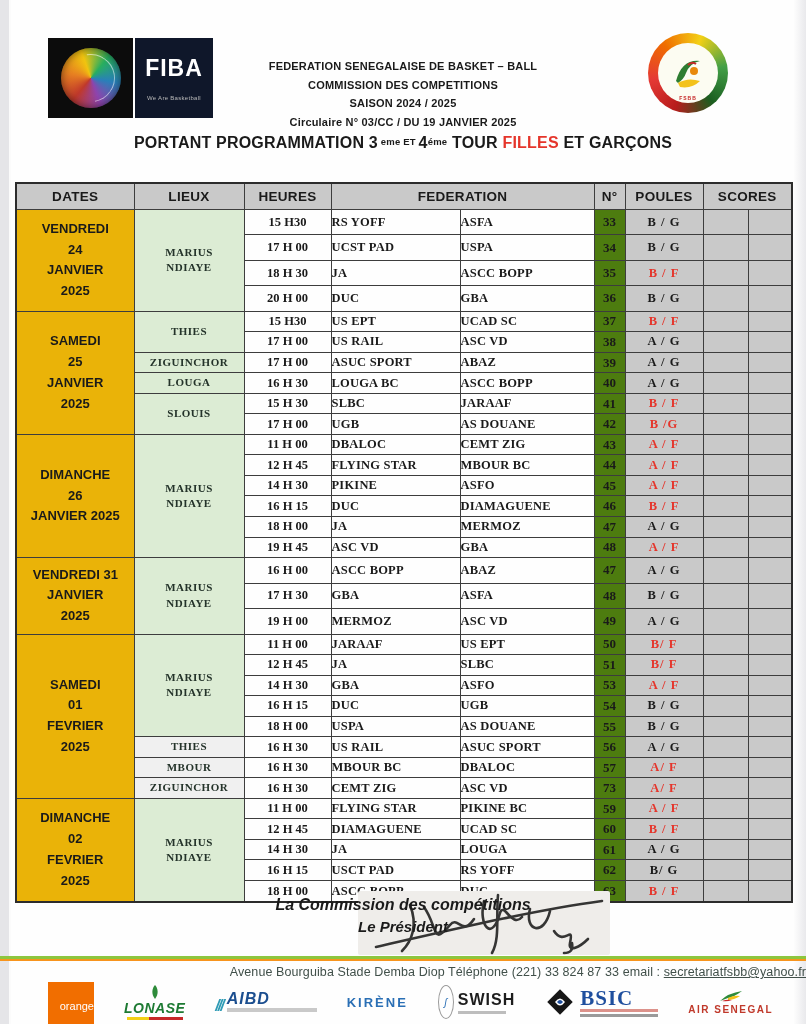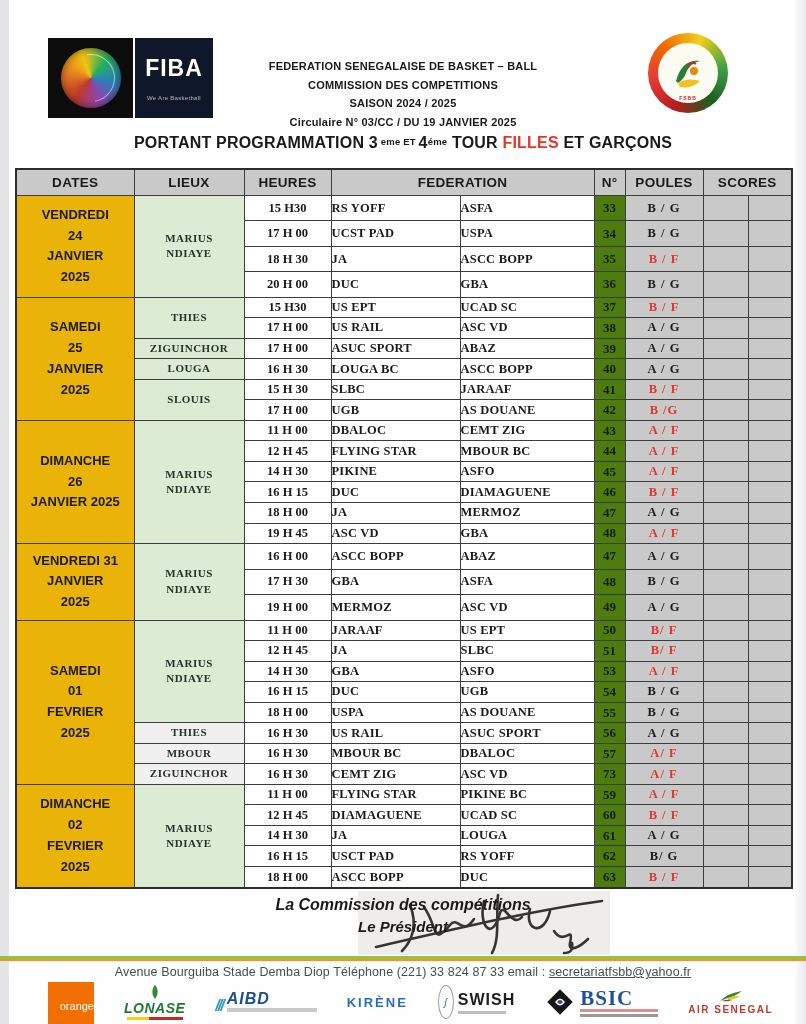--- a/index.html
+++ b/index.html
@@ -36,21 +36,21 @@
     font-size:5px; font-weight:bold; color:#c62828; letter-spacing:1px; }
 
   
   .titles { position:absolute; left:0; right:0; top:60px; text-align:center; }
   .titles .t { font-weight:bold; font-size:11px; margin-bottom:6.5px; letter-spacing:.2px; }
   .titles .t5 { font-size:16px; margin-top:1px; }
   .titles .sup { font-size:9.5px; font-weight:bold; vertical-align:3px; letter-spacing:.2px; }
   .red-text { color:#e5352b; }
 
   
-  table.sched { position:absolute; left:15px; top:168px; width:776px; height:721px;
+  table.sched { position:absolute; left:15px; top:182px; width:776px; height:721px;
     border-collapse:collapse; table-layout:fixed; border:2px solid #2c2c2c; }
   .sched th, .sched td { border:1px solid #3d3d3d; padding:0; overflow:hidden; }
   .sched thead th { background:#c9c9c9; font:bold 13.5px "Liberation Sans",sans-serif;
     height:25px; letter-spacing:.3px; }
   .date-cell { font:bold 13px "Liberation Sans",sans-serif; text-align:center; line-height:1.6;
     background:#eab308; }
   .venue-cell { font:bold 11px "Liberation Serif",serif; text-align:center; color:#24332a;
     letter-spacing:.5px; line-height:1.4; }
   .tint-green { background:#dcecd4; }
   .tint-gray  { background:#f0f0f0; }
@@ -69,21 +69,21 @@
   .president { position:absolute; top:918px; left:0; right:0; text-align:center;
     font-style:italic; font-weight:bold; font-size:15px; z-index:3; }
   .signature { position:absolute; left:358px; top:891px; width:252px; height:64px; z-index:2;
     background:#efedea; border-radius:2px; }
   .signature svg { display:block; }
 
   .sep { position:absolute; top:956px; left:0; width:806px; z-index:1; }
   .sep .g { height:3px; background:#8dc63f; }
   .sep .o { height:2px; background:#f7941d; }
 
-  .address { position:absolute; top:965px; left:0; right:0; text-align:center;
+  .address { position:absolute; top:965px; left:0; right:0; text-align:right;
     font-size:12.5px; color:#41504a; letter-spacing:.1px; }
   .address a { color:#41504a; text-decoration:underline; cursor:pointer; }
 
   .sponsors { position:absolute; top:980px; left:48px; right:14px; height:44px;
     display:flex; align-items:center; gap:30px; }
   .sp { display:flex; flex-direction:column; align-items:center; justify-content:center; }
   .sp-orange { width:46px; height:48px; background:#f16e00; color:#fff; font-size:11px;
     display:flex; align-items:flex-end; justify-content:center; padding-bottom:3px; margin-top:10px; }
   .sp-lonase .txt { font-weight:bold; font-style:italic; font-size:14px; color:#1d7a33; letter-spacing:.5px; }
   .sp-lonase .bar { width:56px; height:3px; background:linear-gradient(to right,#f3d016 40%,#c62828 40%); margin-top:1px; }

